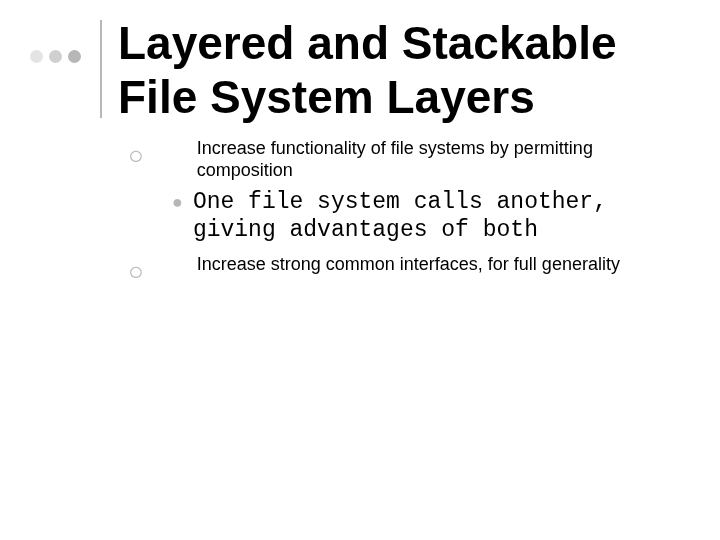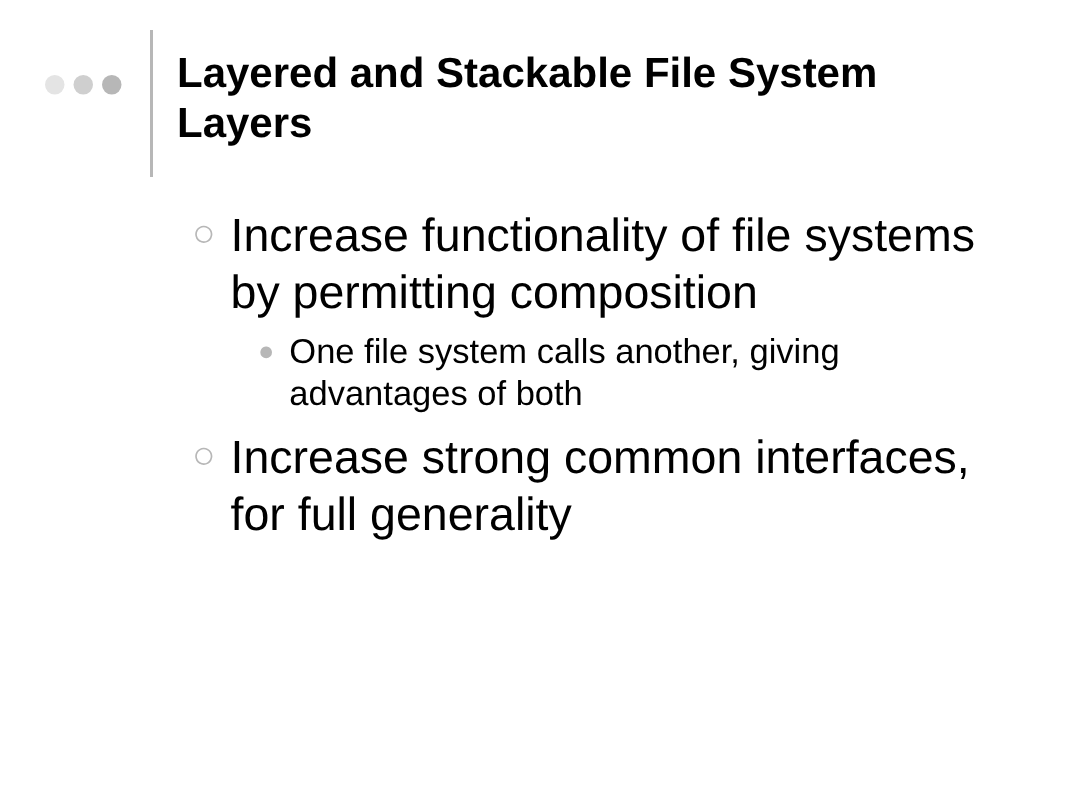--- a/index.html
+++ b/index.html
@@ -46,25 +46,24 @@
     left: 70px;
     width: 2px;
     height: 98px;
     background: #b7b7b7;
   }
   .title {
     position: absolute;
     top: 16px;
     left: 118px;
     width: 560px;
-    font-size: 28px;
+    font-size: 46px;
     font-weight: bold;
     line-height: 1.18;
     letter-spacing: 0px;
-    margin-top: 16px;
   }
   .body {
     position: absolute;
     top: 138px;
     left: 128px;
     width: 540px;
   }
   .lvl1 {
     display: flex;
     align-items: flex-start;
@@ -72,41 +71,43 @@
   }
   .lvl1 .bullet {
     font-size: 26px;
     line-height: 1.2;
     color: #b7b7b7;
     margin-right: 10px;
     flex: 0 0 auto;
     margin-top: 2px;
   }
   .lvl1 .text {
-    font-size: 31px;
+    font-size: 18px;
     line-height: 1.22;
+    margin-left: 43px;
   }
   .lvl2 {
     display: flex;
     align-items: flex-start;
     margin-left: 44px;
     margin-top: 6px;
     margin-bottom: 10px;
   }
   .lvl2 .bullet {
     font-size: 18px;
     line-height: 1.2;
     color: #b7b7b7;
     margin-right: 10px;
     flex: 0 0 auto;
     margin-top: 4px;
   }
   .lvl2 .text {
     font-size: 23px;
     line-height: 1.22;
+    font-family: Liberation Mono, monospace;
   }
 </style>
 </head>
 <body>
 
 <div class="slide">
 
   <div class="decor-wrap">
     <div class="dots-row">
       <div class="dot dot1"></div>

